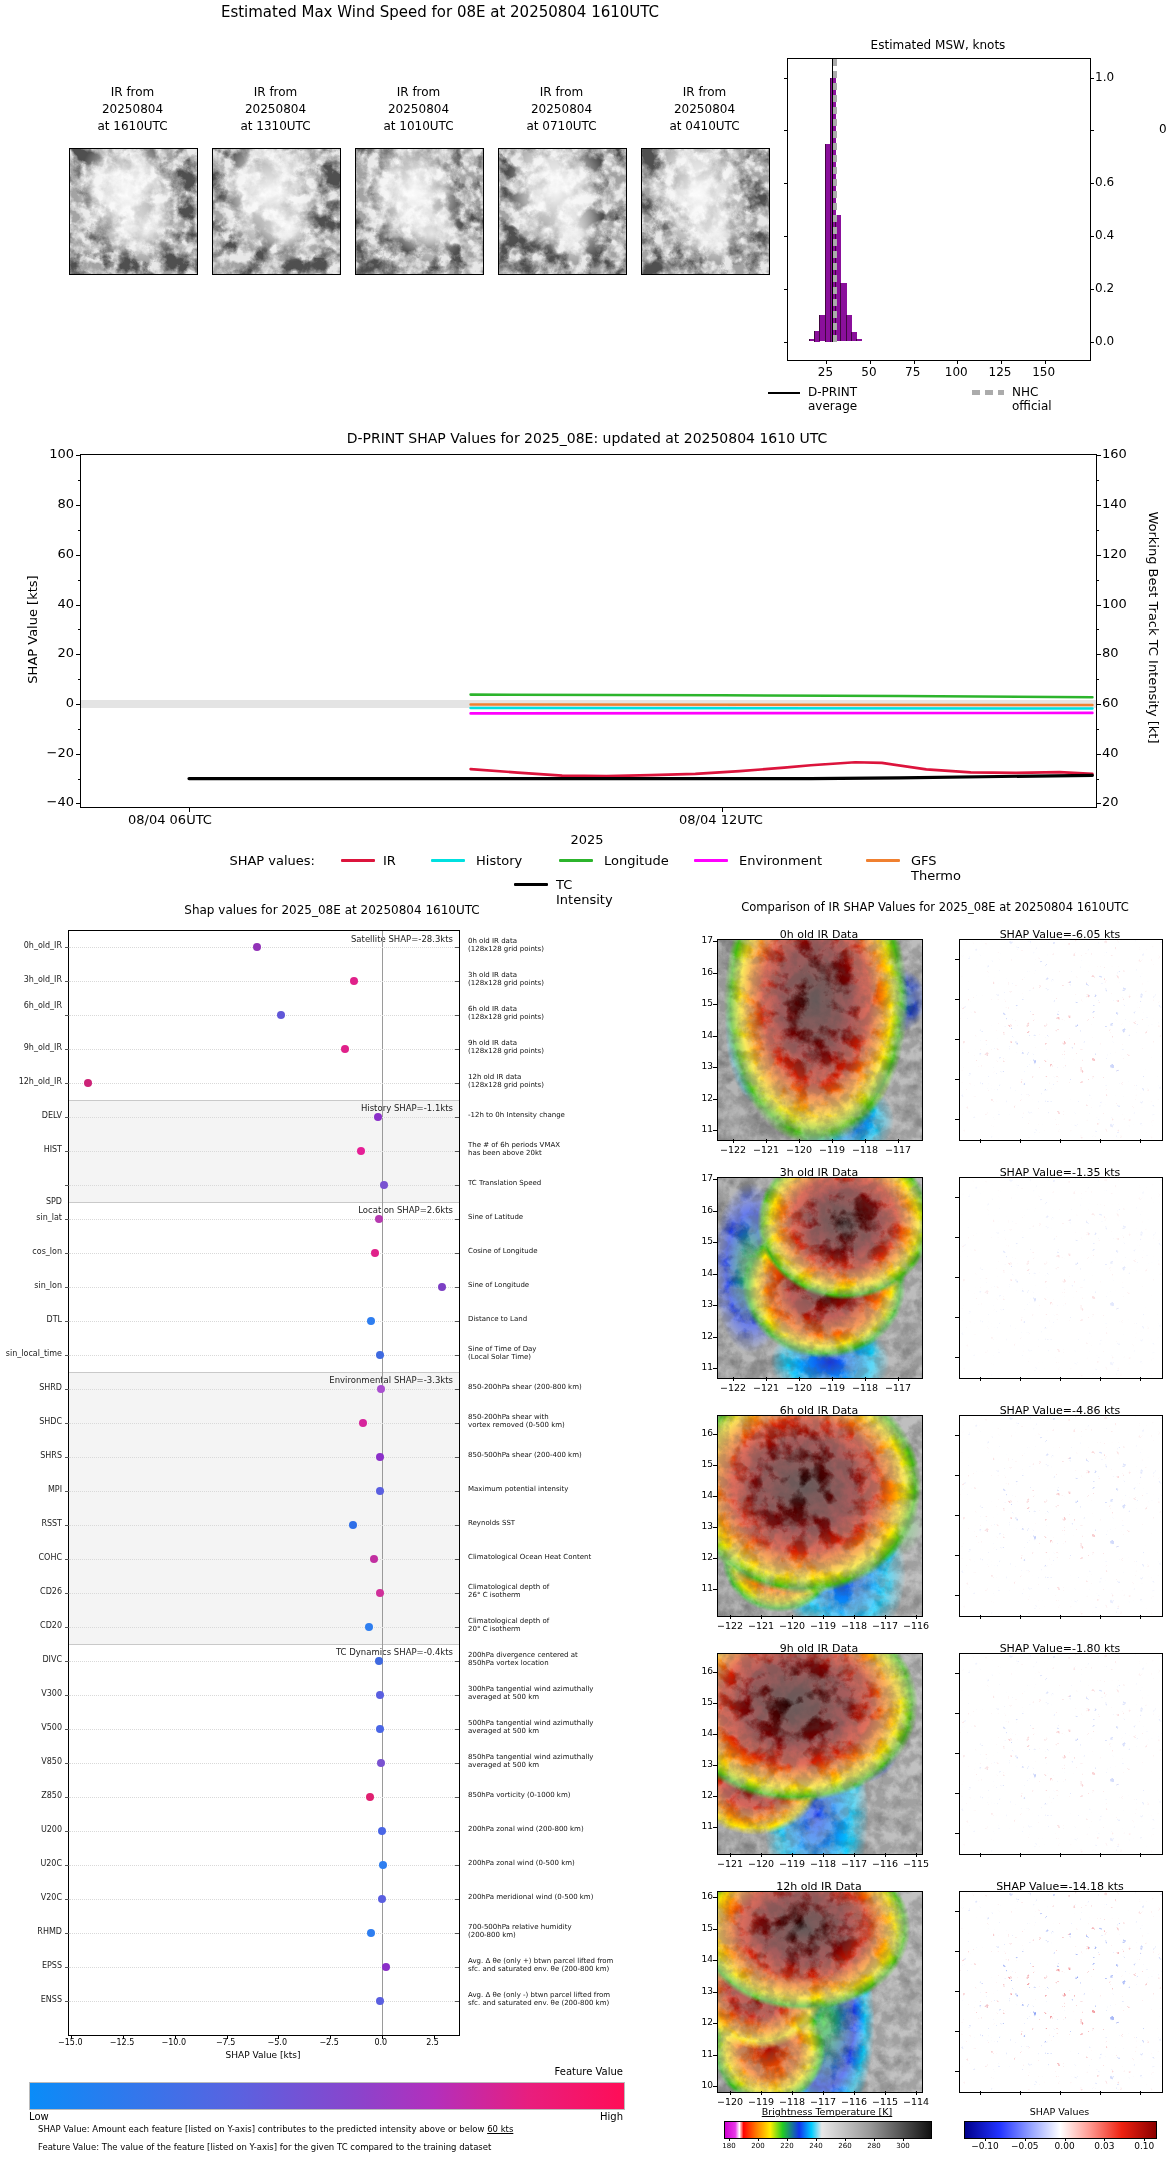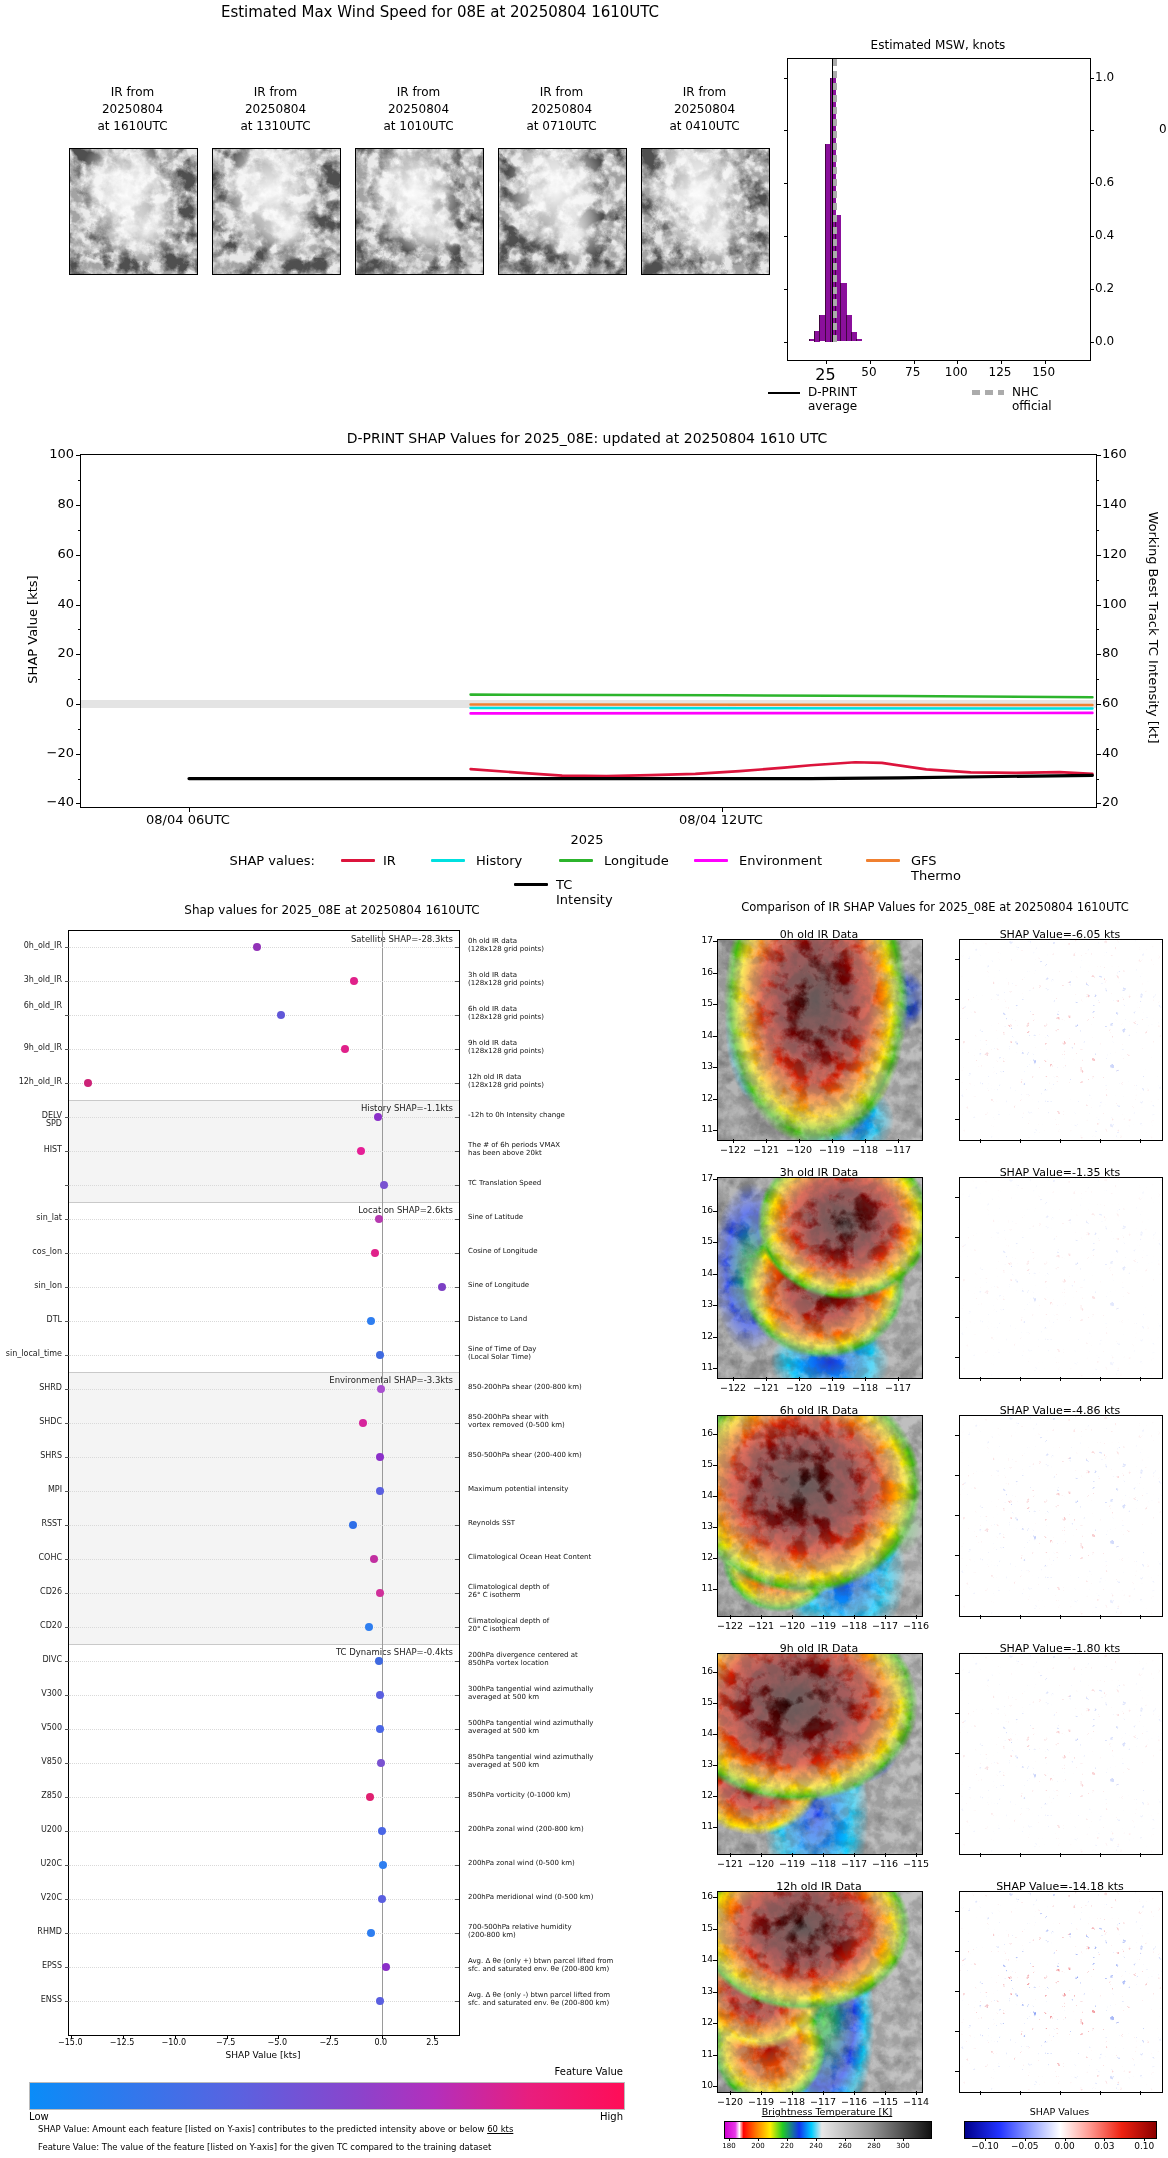--- a/index.html
+++ b/index.html
@@ -747,21 +747,21 @@
                 background:linear-gradient(90deg,#0a8cf8 0%,#5a62e0 35%,#8a44cc 55%,#b32fbc 68%,#e81e7e 84%,#ff0d57 100%);"></div>
     <div class="abs" style="left:29px;top:2111px;font-size:10px;">Low</div>
     <div class="abs right" style="left:523px;top:2111px;width:100px;font-size:10px;">High</div>
   </section>
 
   <section>
     <div class="abs" style="left:38px;top:2124px;font-size:8.5px;"><span>SHAP Value: Amount each feature [listed on Y-axis] contributes to the predicted intensity above or below </span><span style="text-decoration:underline">60 kts</span></div>
     <div class="abs" style="left:38px;top:2142px;font-size:8.5px;">Feature Value: The value of the feature [listed on Y-axis] for the given TC compared to the training dataset</div>
   </section>
 
-<div class="abs" style="left: 810.4px; top: 365px; width: 30px; font-size: 16px; text-align: center;">25</div>
+<div class="abs" style="left: 810.4px; top: 365px; width: 30px; font-size: 12px; text-align: center;">25</div>
     <div class="abs" style="left: 854px; top: 365px; width: 30px; font-size: 12px; text-align: center;">50</div>
     <div class="abs" style="left: 897.7px; top: 365px; width: 30px; font-size: 12px; text-align: center;">75</div>
     <div class="abs" style="left: 941.3px; top: 365px; width: 30px; font-size: 12px; text-align: center;">100</div>
     <div class="abs" style="left: 985px; top: 365px; width: 30px; font-size: 12px; text-align: center;">125</div>
     <div class="abs" style="left: 1028.6px; top: 365px; width: 30px; font-size: 12px; text-align: center;">150</div>
     <div class="abs" style="left: 1095px; top: 333.5px; font-size: 12px;">0.0</div>
     <div class="abs" style="left: 1095px; top: 280.7px; font-size: 12px;">0.2</div>
     <div class="abs" style="left: 1095px; top: 227.9px; font-size: 12px;">0.4</div>
     <div class="abs" style="left: 1095px; top: 175.1px; font-size: 12px;">0.6</div>
     <div class="abs" style="left: 1159px; top: 122.3px; font-size: 12px;">0.8</div>
@@ -775,30 +775,30 @@
     <div class="abs" style="left: 30px; top: 496.1px; width: 44px; font-size: 13px; text-align: right;">80</div>
     <div class="abs" style="left: 30px; top: 446.4px; width: 44px; font-size: 13px; text-align: right;">100</div>
     <div class="abs" style="left: 1102px; top: 794.4px; font-size: 13px;">20</div>
     <div class="abs" style="left: 1102px; top: 744.7px; font-size: 13px;">40</div>
     <div class="abs" style="left: 1102px; top: 695px; font-size: 13px;">60</div>
     <div class="abs" style="left: 1102px; top: 645.3px; font-size: 13px;">80</div>
     <div class="abs" style="left: 1102px; top: 595.6px; font-size: 13px;">100</div>
     <div class="abs" style="left: 1102px; top: 545.8px; font-size: 13px;">120</div>
     <div class="abs" style="left: 1102px; top: 496.1px; font-size: 13px;">140</div>
     <div class="abs" style="left: 1102px; top: 446.4px; font-size: 13px;">160</div>
-    <div class="abs" style="left: 128px; top: 812px; width: 120px; font-size: 13px; text-align: center;">08/04 06UTC</div>
+    <div class="abs" style="left: 128px; top: 812px; width: 120px; font-size: 13px; ">08/04 06UTC</div>
     <div class="abs" style="left: 661px; top: 812px; width: 120px; font-size: 13px; text-align: center;">08/04 12UTC</div>
     <div class="abs" style="left: 0px; top: 941px; width: 62px; font-size: 8px; text-align: right; color: rgb(34, 34, 34);">0h_old_IR</div>
     <div class="abs" style="left: 0px; top: 975px; width: 62px; font-size: 8px; text-align: right; color: rgb(34, 34, 34);">3h_old_IR</div>
     <div class="abs" style="left: 0px; top: 1001px; width: 62px; font-size: 8px; text-align: right; color: rgb(34, 34, 34);">6h_old_IR</div>
     <div class="abs" style="left: 0px; top: 1043px; width: 62px; font-size: 8px; text-align: right; color: rgb(34, 34, 34);">9h_old_IR</div>
     <div class="abs" style="left: 0px; top: 1077px; width: 62px; font-size: 8px; text-align: right; color: rgb(34, 34, 34);">12h_old_IR</div>
     <div class="abs" style="left: 0px; top: 1111px; width: 62px; font-size: 8px; text-align: right; color: rgb(34, 34, 34);">DELV</div>
     <div class="abs" style="left: 0px; top: 1145px; width: 62px; font-size: 8px; text-align: right; color: rgb(34, 34, 34);">HIST</div>
-    <div class="abs" style="left: 0px; top: 1119px; width: 62px; font-size: 8px; text-align: right; color: rgb(34, 34, 34);">SPD</div>
+    <div class="abs" style="left: 0px; top: 1197px; width: 62px; font-size: 8px; text-align: right; color: rgb(34, 34, 34);">SPD</div>
     <div class="abs" style="left: 0px; top: 1213px; width: 62px; font-size: 8px; text-align: right; color: rgb(34, 34, 34);">sin_lat</div>
     <div class="abs" style="left: 0px; top: 1247px; width: 62px; font-size: 8px; text-align: right; color: rgb(34, 34, 34);">cos_lon</div>
     <div class="abs" style="left: 0px; top: 1281px; width: 62px; font-size: 8px; text-align: right; color: rgb(34, 34, 34);">sin_lon</div>
     <div class="abs" style="left: 0px; top: 1315px; width: 62px; font-size: 8px; text-align: right; color: rgb(34, 34, 34);">DTL</div>
     <div class="abs" style="left: 0px; top: 1349px; width: 62px; font-size: 8px; text-align: right; color: rgb(34, 34, 34);">sin_local_time</div>
     <div class="abs" style="left: 0px; top: 1383px; width: 62px; font-size: 8px; text-align: right; color: rgb(34, 34, 34);">SHRD</div>
     <div class="abs" style="left: 0px; top: 1417px; width: 62px; font-size: 8px; text-align: right; color: rgb(34, 34, 34);">SHDC</div>
     <div class="abs" style="left: 0px; top: 1451px; width: 62px; font-size: 8px; text-align: right; color: rgb(34, 34, 34);">SHRS</div>
     <div class="abs" style="left: 0px; top: 1485px; width: 62px; font-size: 8px; text-align: right; color: rgb(34, 34, 34);">MPI</div>
     <div class="abs" style="left: 0px; top: 1519px; width: 62px; font-size: 8px; text-align: right; color: rgb(34, 34, 34);">RSST</div>

